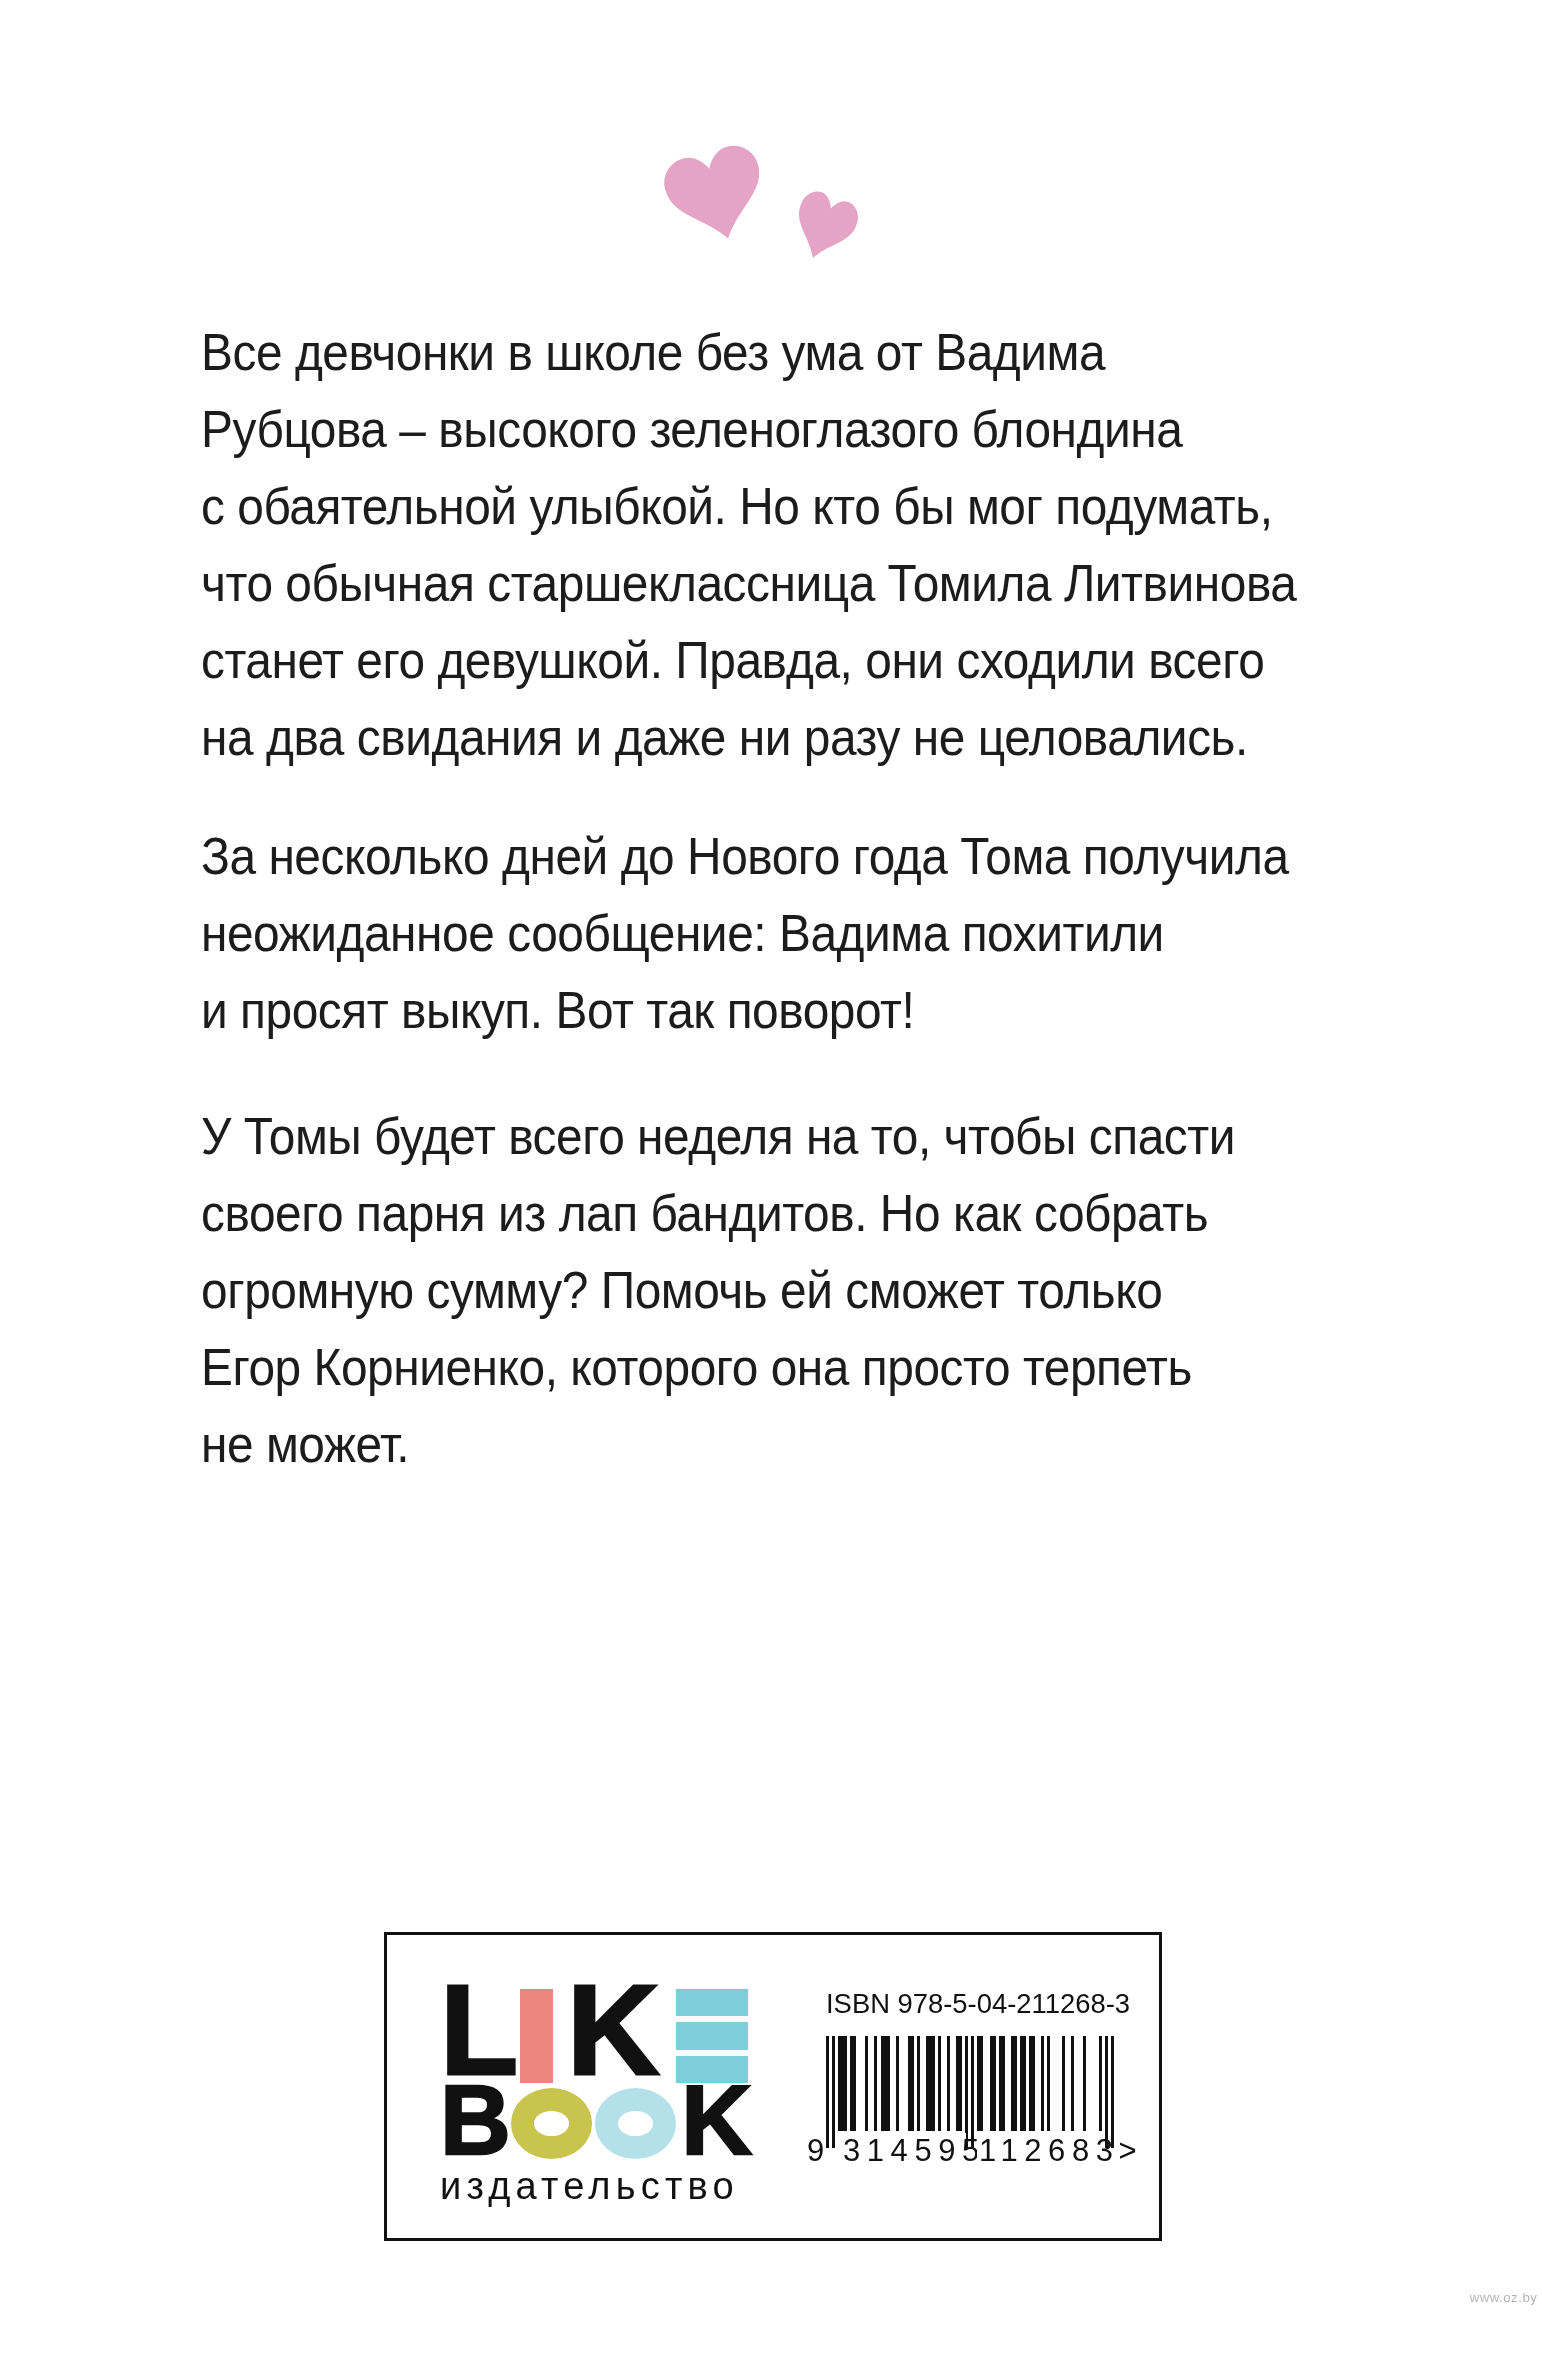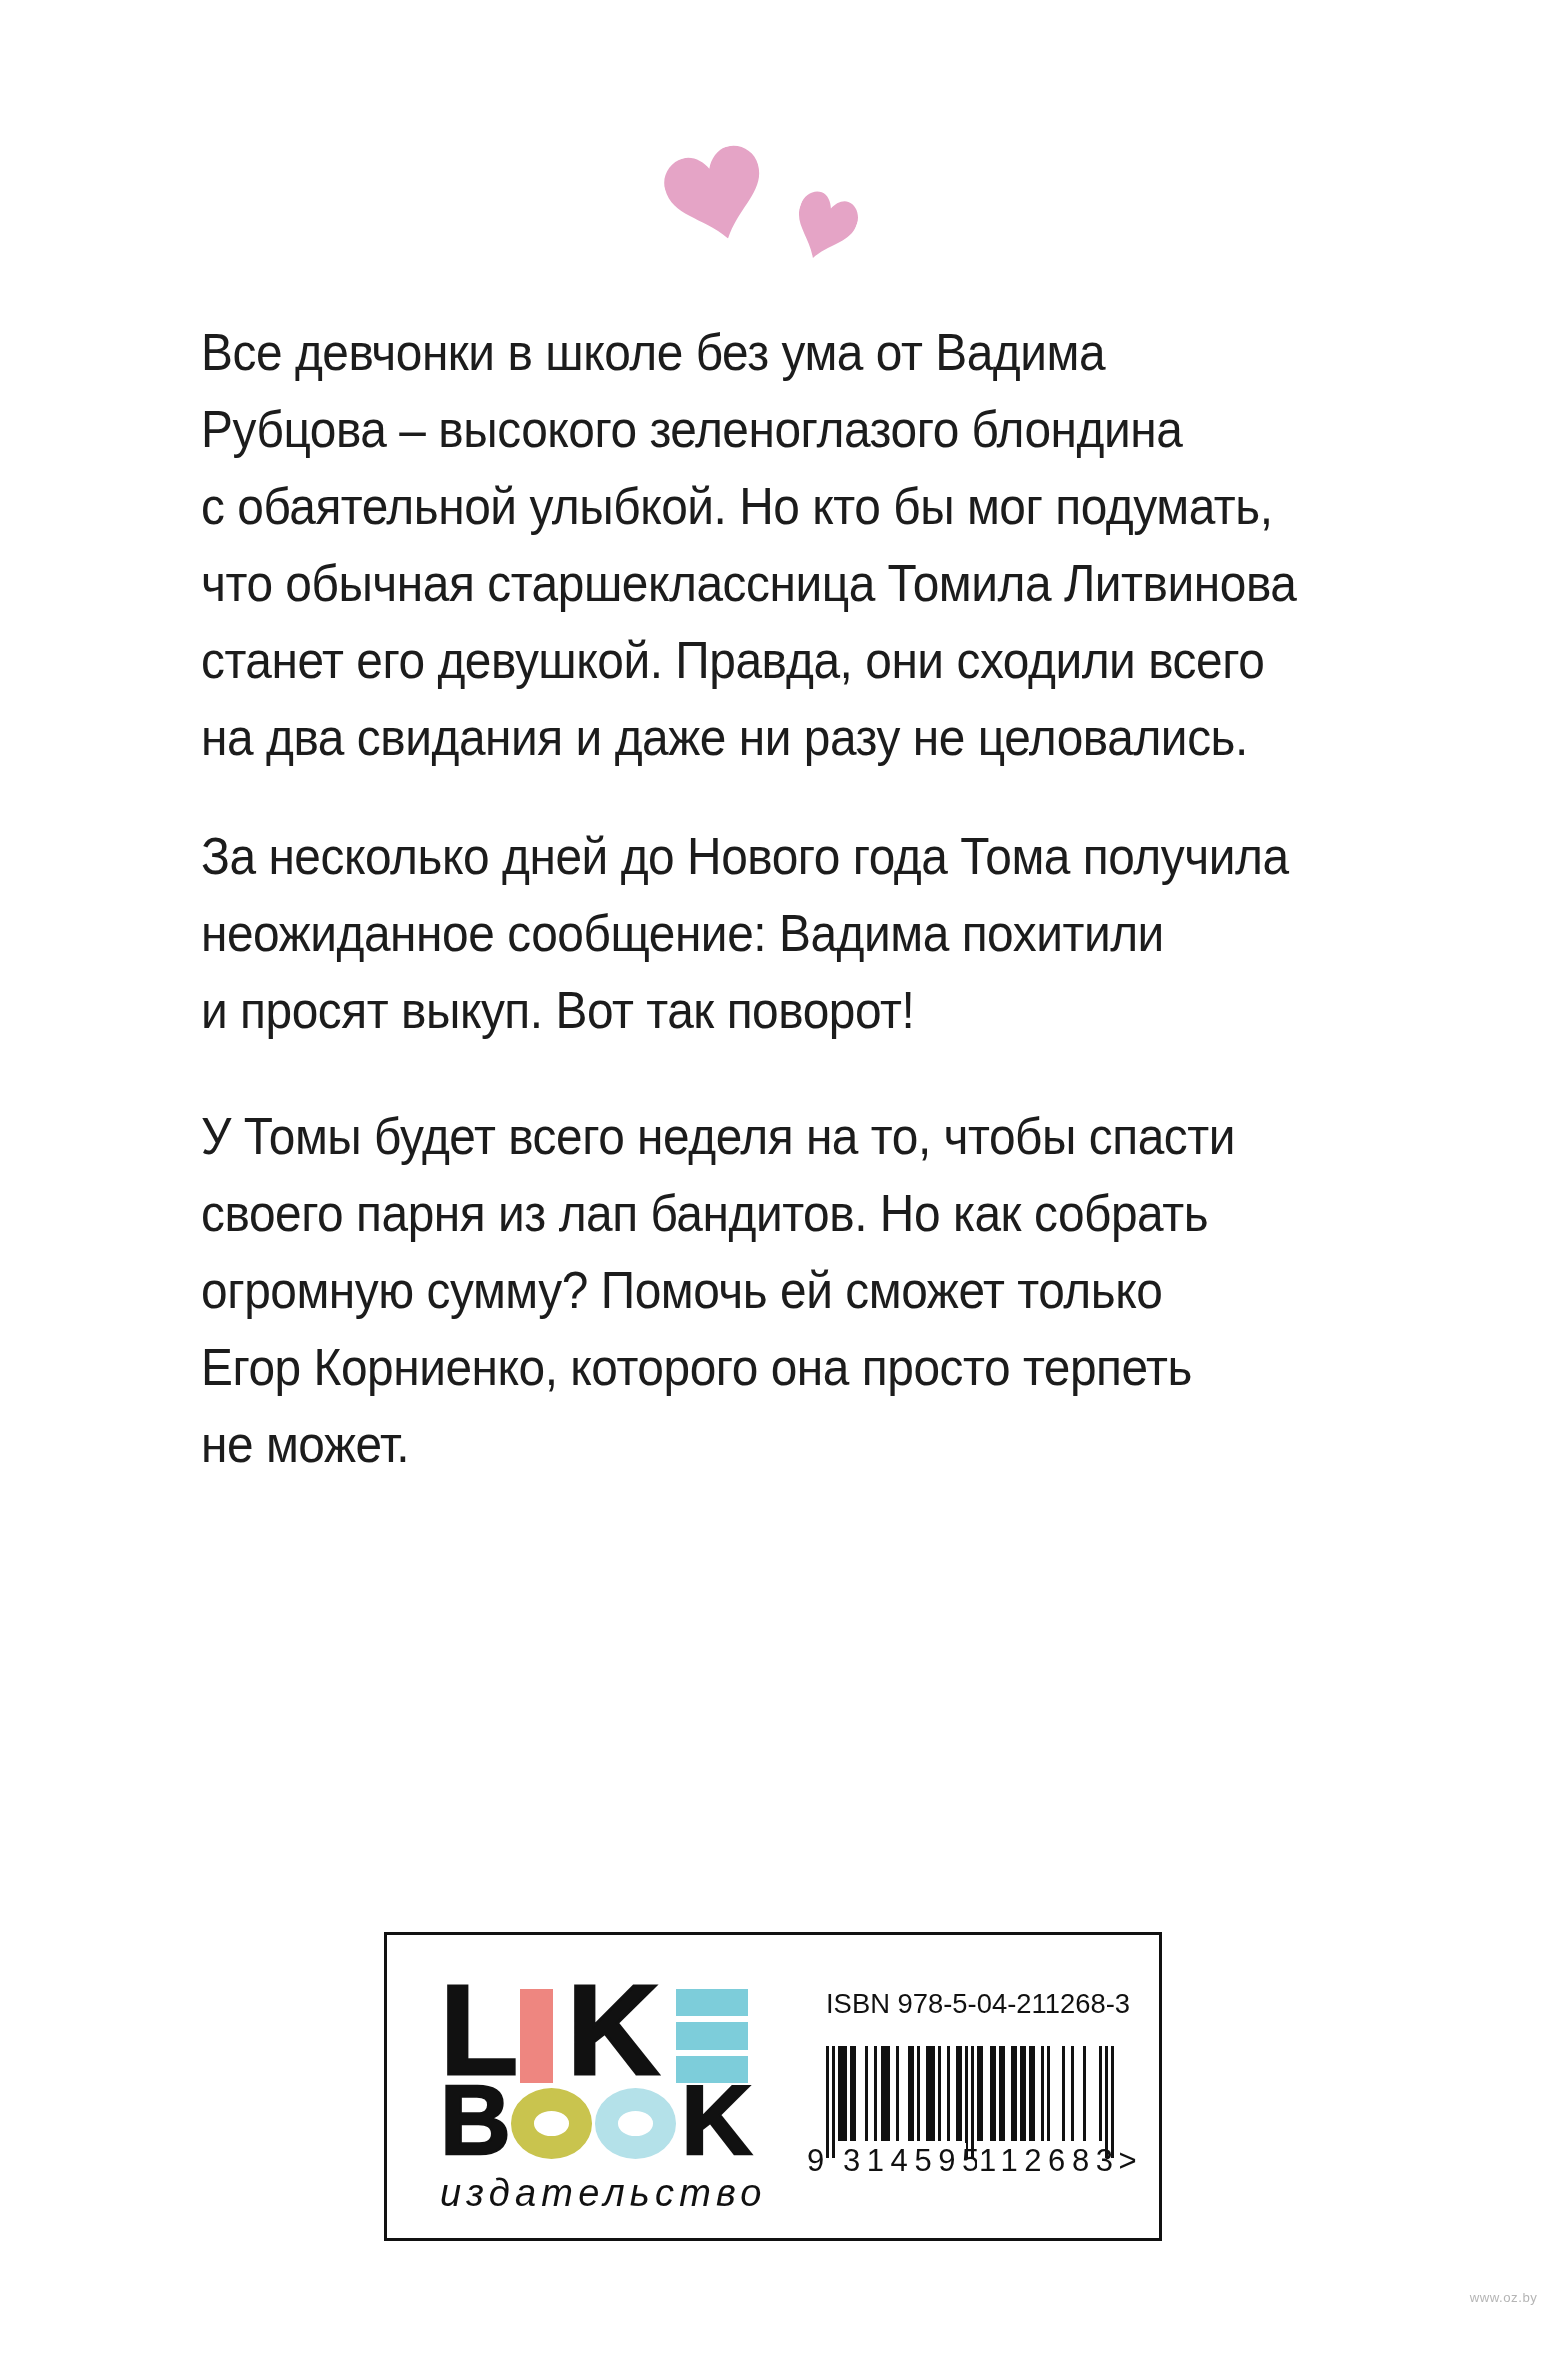--- a/index.html
+++ b/index.html
@@ -56,28 +56,27 @@
   .logo-row2{display:flex;align-items:flex-start;height:71px;margin-top:4.7px;}
   .logo-letter2{
     font-size:98px;font-weight:bold;line-height:98px;
     margin-top:-17px;height:71px;color:#111;
     -webkit-text-stroke:2.4px #111;
   }
   .book-b{width:68px;}
   .book-k{width:74px;margin-left:4.7px;}
   .logo-o{width:83px;height:71px;border-radius:50%;box-sizing:border-box;margin-left:2.8px;}
   .logo-sub{
-    margin-top:13px;
+    margin-top:6px;
     font-size:38px;letter-spacing:5.2px;color:#111;
     white-space:nowrap;
-    font-style:italic;
   }
   
   .isbn-block{position:absolute;left:439px;top:53px;width:288px;}
-  .isbn-label{font-size:27.4px;color:#111;text-align:center;white-space:nowrap;margin-bottom:26px;}
+  .isbn-label{font-size:27.4px;color:#111;text-align:center;white-space:nowrap;margin-bottom:16px;}
   .bars{position:relative;height:112px;}
   .bar{position:absolute;top:0;background:#111;}
   .digits{position:relative;height:38px;margin-top:-15px;font-size:31px;color:#111;}
   .digits span{position:absolute;top:0;background:#fff;padding:0 1.9px;}
   .d-first{left:-21px;}
   .d-g1{left:15px;width:121px;text-align:center;letter-spacing:6.6px;}
   .d-g2{left:151px;width:121px;text-align:left;letter-spacing:6.6px;}
   .d-end{right:-24.6px;}
   
   .watermark{

